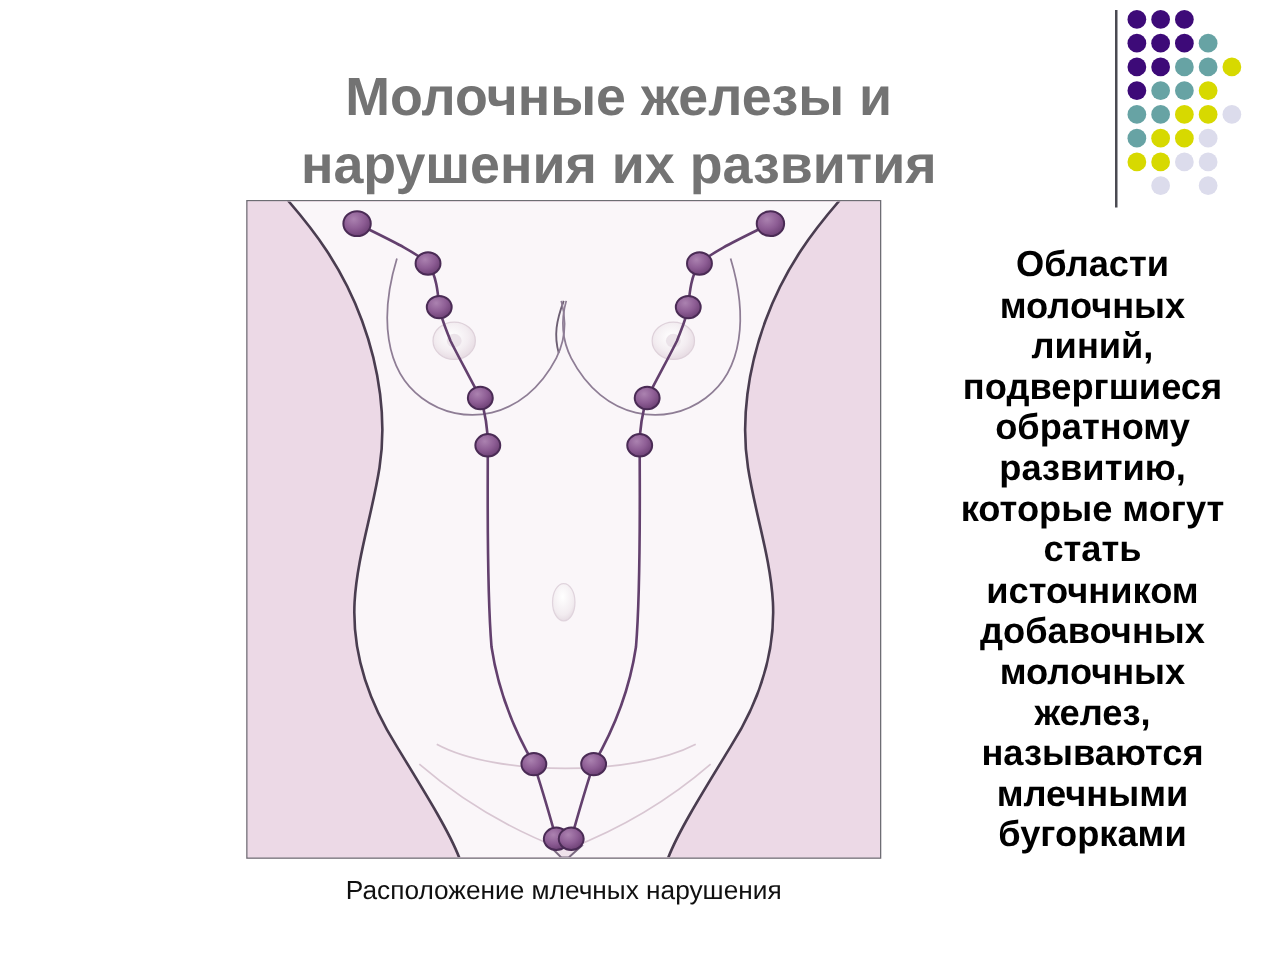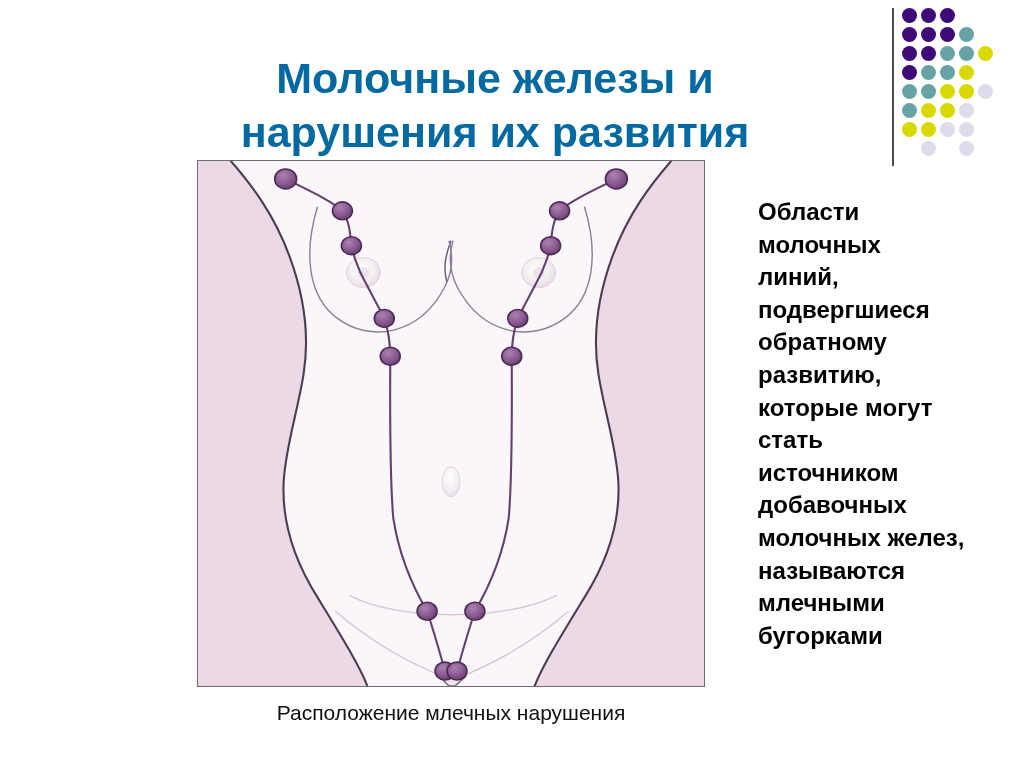--- a/index.html
+++ b/index.html
@@ -17,21 +17,21 @@
     -webkit-font-smoothing: antialiased;
   }
 
   
   #slide-title {
     position: absolute;
     left: 110px;
     top: 22px;
     width: 770px;
     text-align: center;
-    color: #0369a1;
+    color: #737373;
     font-weight: bold;
     font-size: 43px;
     line-height: 54px;
     letter-spacing: 0px;
     white-space: pre-line;
   }
 
   
   #logo-block {
     position: absolute;
@@ -92,21 +92,22 @@
     color: #101010;
     font-weight: normal;
   }
 
   
   #side-note {
     position: absolute;
     left: 758px;
     top: 196px;
     width: 232px;
-    font-size: 24px;
+    text-align: center;
+    font-size: 29px;
     line-height: 32.6px;
     font-weight: bold;
     color: #000000;
     white-space: pre-line;
   }
 </style>
 </head>
 <body>
 
 <h1 id="slide-title">Молочные железы и

